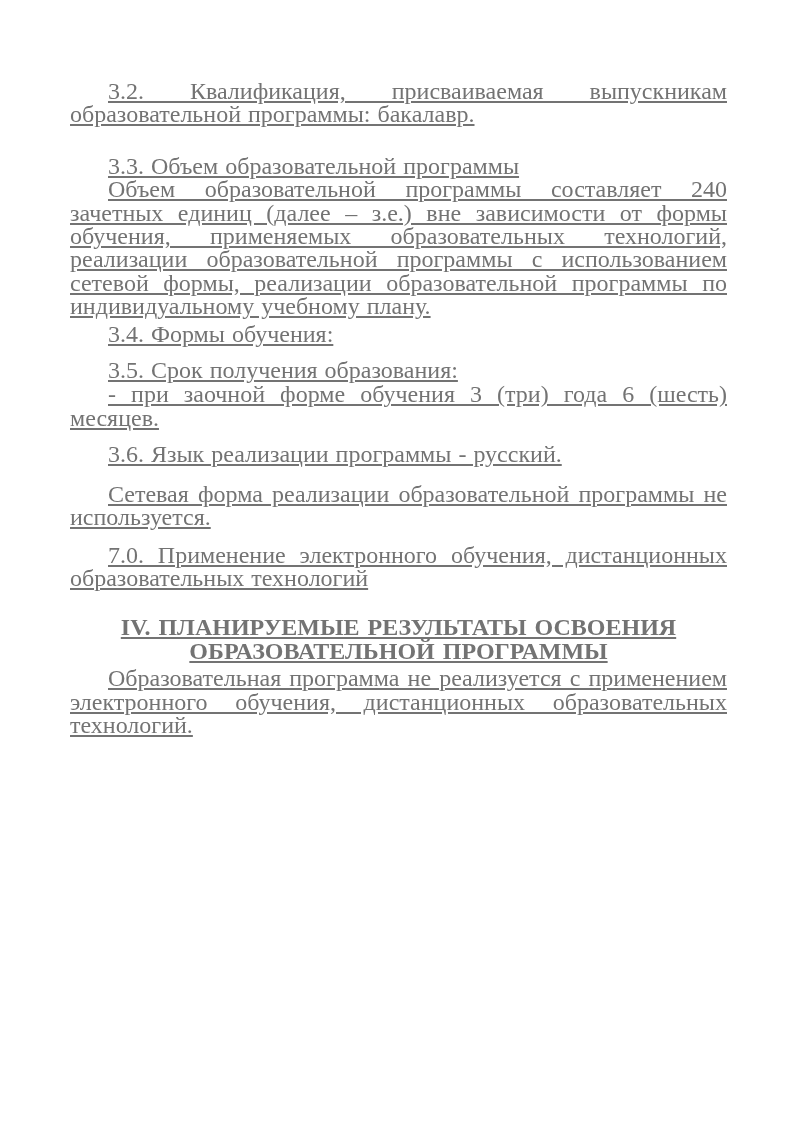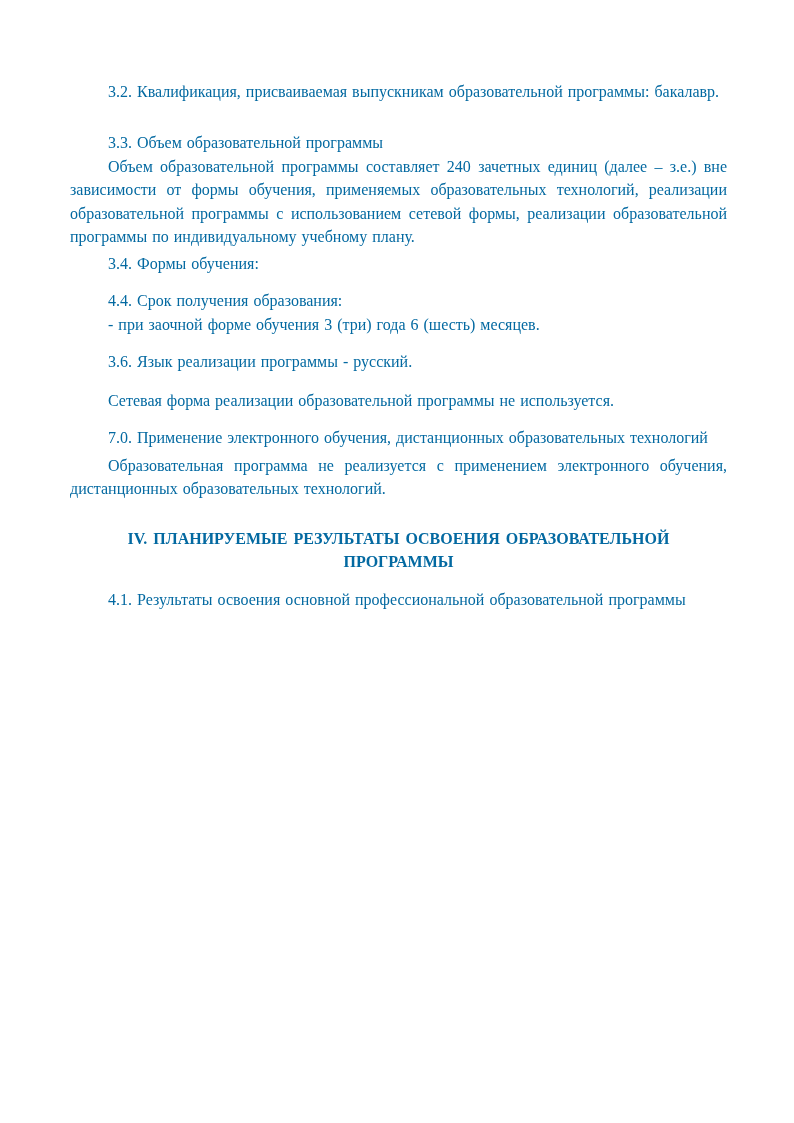--- a/index.html
+++ b/index.html
@@ -15,45 +15,45 @@
     box-sizing: border-box;
     padding: 80px 67px 0 70px;
     overflow: hidden;
   }
   .content {
     width: 100%;
   }
   .para {
     margin: 0;
     font-family: "Liberation Serif", "DejaVu Serif", serif;
-    font-size: 16px;
+    font-size: 24px;
     line-height: 23.4px;
-    color: #0369a1;
+    color: #737373;
     text-align: justify;
     text-indent: 38px;
     word-spacing: 1px;
+    text-decoration: underline;
   }
   .para.chapter-heading {
     font-weight: bold;
     text-align: center;
     text-indent: 0;
     word-spacing: 2px;
   }
 </style>
 </head>
 <body>
 
 <div class="page">
   <div class="content">
       <p class="para" style="margin-top: 0px;">3.2. Квалификация, присваиваемая выпускникам образовательной программы: бакалавр.</p>
       <p class="para" style="margin-top: 28px;">3.3. Объем образовательной программы</p>
       <p class="para" style="margin-top: 0px;">Объем образовательной программы составляет 240 зачетных единиц (далее – з.е.) вне зависимости от формы обучения, применяемых образовательных технологий, реализации образовательной программы с использованием сетевой формы, реализации образовательной программы по индивидуальному учебному плану.</p>
       <p class="para" style="margin-top: 4px;">3.4. Формы обучения:</p>
-      <p class="para" style="margin-top: 13px;">4.4. Срок получения образования:</p>
+      <p class="para" style="margin-top: 13px;">3.5. Срок получения образования:</p>
       <p class="para" style="margin-top: 1px;">- при заочной форме обучения 3 (три) года 6 (шесть) месяцев.</p>
       <p class="para" style="margin-top: 13px;">3.6. Язык реализации программы - русский.</p>
       <p class="para" style="margin-top: 16px;">Сетевая форма реализации образовательной программы не используется.</p>
       <p class="para" style="margin-top: 14px;">7.0. Применение электронного обучения, дистанционных образовательных технологий</p>
+      <p class="para chapter-heading" style="margin-top: 26px;">IV. ПЛАНИРУЕМЫЕ РЕЗУЛЬТАТЫ ОСВОЕНИЯ ОБРАЗОВАТЕЛЬНОЙ ПРОГРАММЫ</p>
       <p class="para" style="margin-top: 4px;">Образовательная программа не реализуется с применением электронного обучения, дистанционных образовательных технологий.</p>
-      <p class="para chapter-heading" style="margin-top: 26px;">IV. ПЛАНИРУЕМЫЕ РЕЗУЛЬТАТЫ ОСВОЕНИЯ ОБРАЗОВАТЕЛЬНОЙ ПРОГРАММЫ</p>
-      <p class="para" style="margin-top: 14px;">4.1. Результаты освоения основной профессиональной образовательной программы</p>
     </div>
 </div>
 
 </body></html>

